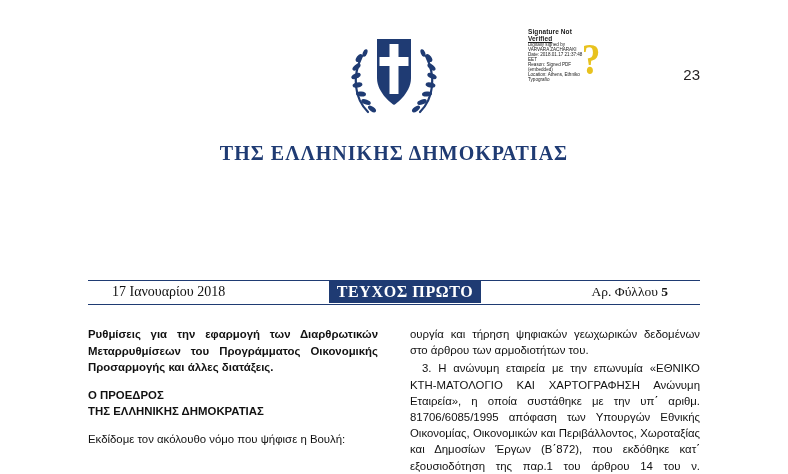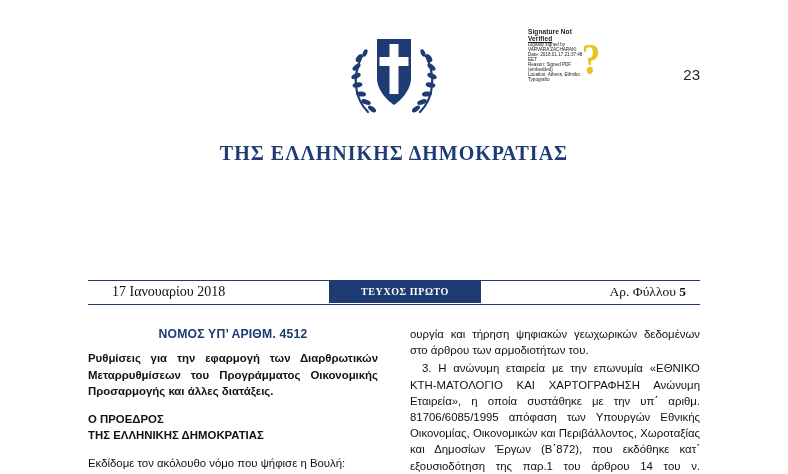--- a/index.html
+++ b/index.html
@@ -144,29 +144,29 @@
   .issue-badge {
     position: absolute;
     left: 241px;
     top: 0px;
     width: 152px;
     height: 23px;
     background: #1f3b73;
     color: #fff;
     font-family: "Liberation Serif", serif;
     font-weight: bold;
-    font-size: 10px;
+    font-size: 16px;
     letter-spacing: 0.6px;
     display: flex;
     align-items: center;
     justify-content: center;
   }
   .issue-sheet {
     position: absolute;
-    right: 14px;
+    right: 32px;
     top: 4px;
     font-family: "Liberation Serif", serif;
     font-size: 13.5px;
     color: #111;
   }
   .issue-sheet b { font-weight: bold; }
 
   
   .columns {
     position: absolute;
@@ -283,21 +283,20 @@
     <div class="issue-date">17 Ιανουαρίου 2018</div>
     <div class="issue-badge">ΤΕΥΧΟΣ ΠΡΩΤΟ</div>
     <div class="issue-sheet">
       <span>Αρ. Φύλλου</span>
       <b>5</b>
     </div>
   </div>
 
   <div class="columns">
     <div class="col col-left">
-      <div class="law-title">ΝΟΜΟΣ ΥΠ’ ΑΡΙΘΜ. 4512</div>
       <div class="law-subtitle">Ρυθμίσεις για την εφαρμογή των Διαρθρωτικών Μεταρρυθμίσεων του Προγράμματος Οικονομικής Προσαρμογής και άλλες διατάξεις.</div>
       <div class="pres-block">
         <div>Ο ΠΡΟΕΔΡΟΣ</div>
         <div>ΤΗΣ ΕΛΛΗΝΙΚΗΣ ΔΗΜΟΚΡΑΤΙΑΣ</div>
       </div>
       <div class="body-par">Εκδίδομε τον ακόλουθο νόμο που ψήφισε η Βουλή:</div>
     </div>
 
     <div class="col col-right">
       <div class="body-par">ουργία και τήρηση ψηφιακών γεωχωρικών δεδομένων στο άρθρου των αρμοδιοτήτων του.</div>

